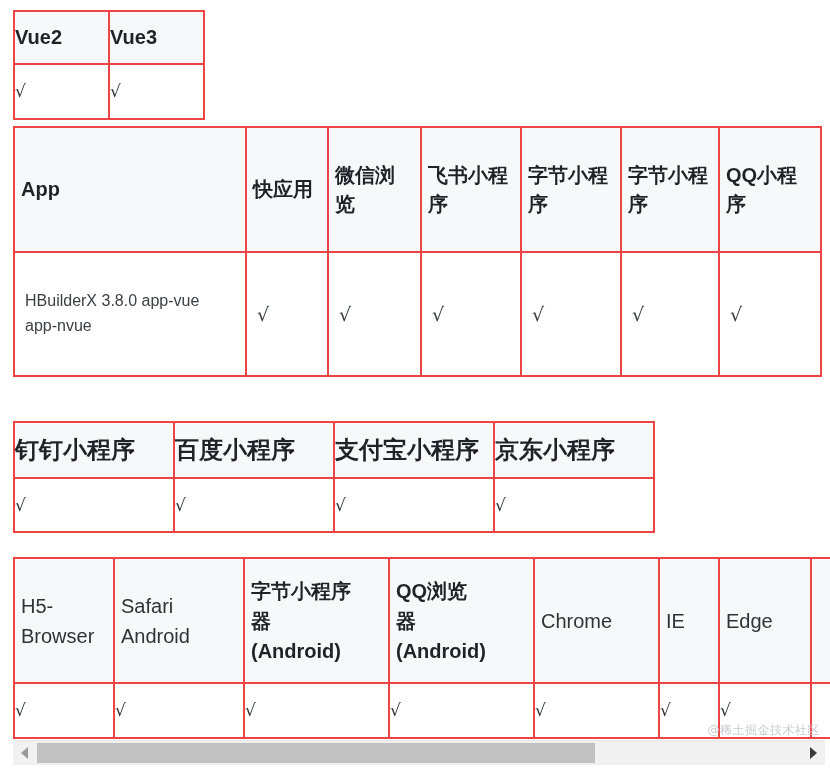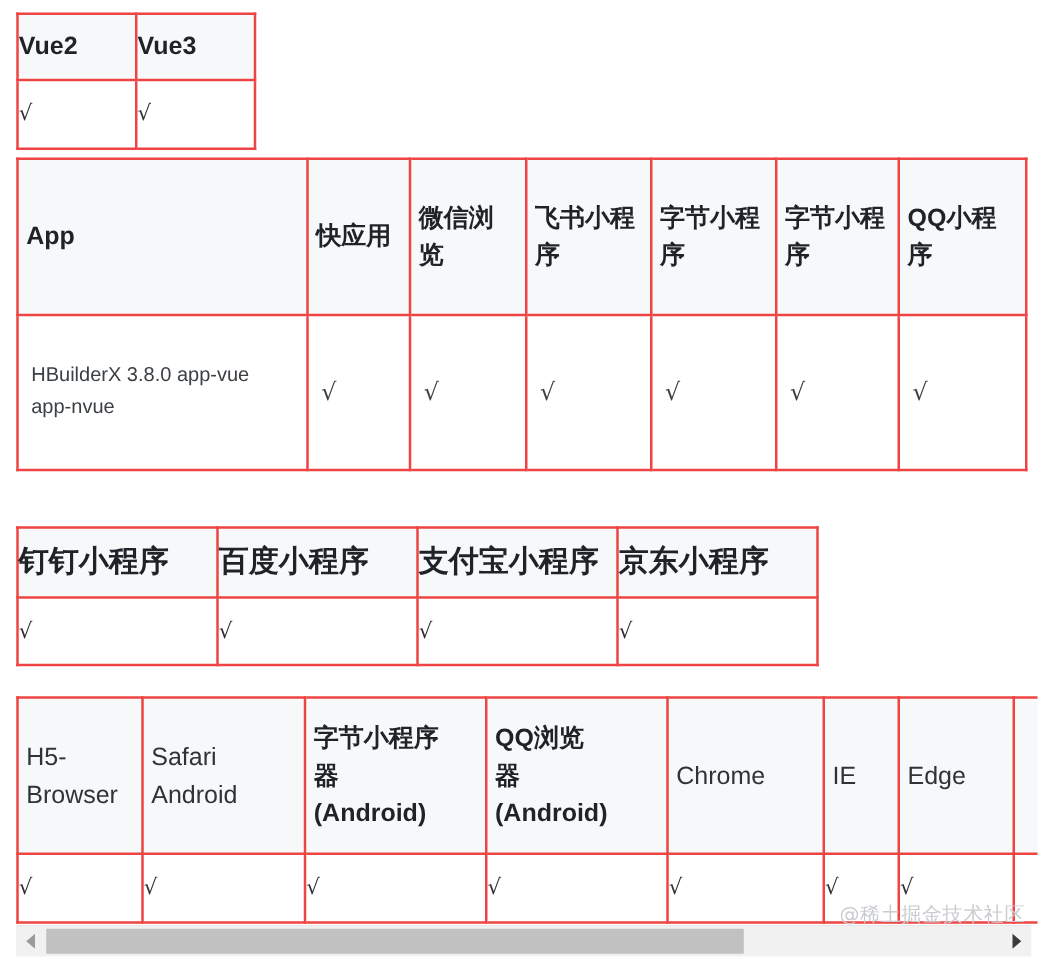--- a/index.html
+++ b/index.html
@@ -172,21 +172,21 @@
     height: 20px;
     width: 73.5%;
     background: #c1c1c1;
   }
 
   
   .watermark {
     position: absolute;
     right: 10px;
     top: 722px;
-    font-size: 16px;
+    font-size: 12px;
     color: #c9ccd0;
     letter-spacing: 0.5px;
     font-family: "DejaVu Sans", sans-serif;
     white-space: nowrap;
     pointer-events: none;
   }
 </style>
 </head>
 <body>
 

